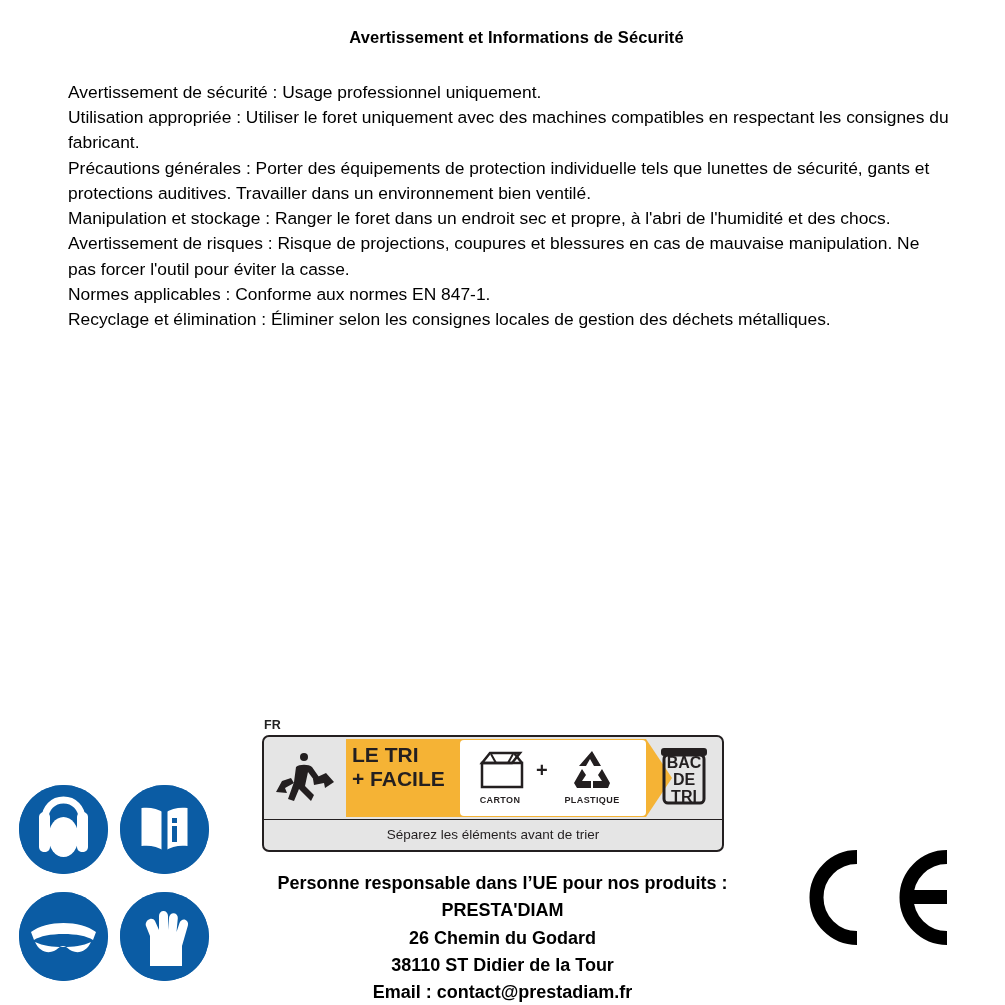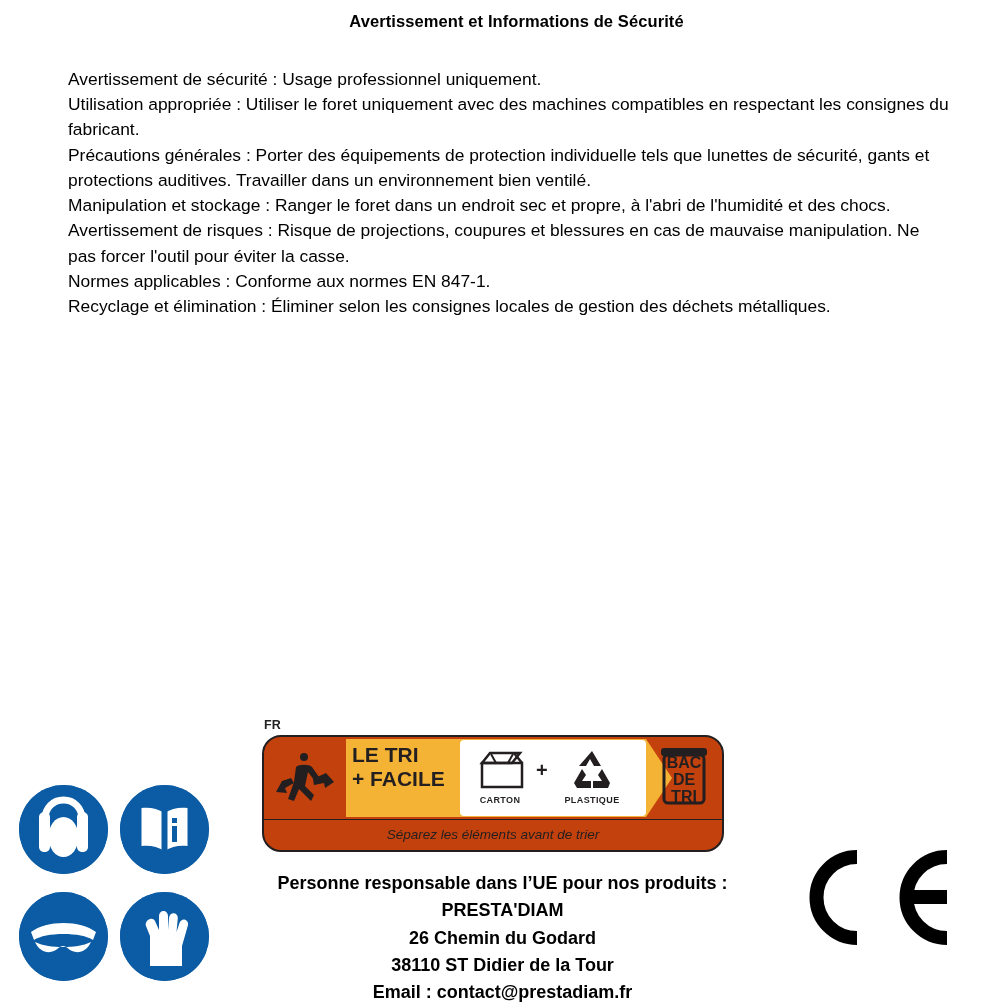--- a/index.html
+++ b/index.html
@@ -14,29 +14,29 @@
     color: #000000;
     position: relative;
     overflow: hidden;
   }
 
   
   .doc-title {
     text-align: center;
     font-size: 16.5px;
     font-weight: bold;
-    padding-top: 12px;
+    padding-top: 28px;
     letter-spacing: 0.1px;
     margin-left: 28px;
   }
 
   
   .body-block {
     position: absolute;
-    top: 67px;
+    top: 80px;
     left: 68px;
     width: 884px;
     font-size: 17.4px;
     line-height: 1.45;
   }
   .body-block p {
     margin: 0 0 0 0;
   }
 
   
@@ -85,22 +85,22 @@
     font-weight: bold;
     color: #222;
   }
   .tri-box {
     position: absolute;
     left: 0;
     top: 17px;
     width: 458px;
     height: 113px;
     border: 2px solid #231f20;
-    border-radius: 19px;
-    background: #c2410c;
+    border-radius: 7px;
+    background: #e5e5e5;
     overflow: hidden;
   }
   .tri-left {
     position: absolute;
     left: 0; top: 0;
     width: 82px; height: 82px;
     display: flex; align-items: center; justify-content: center;
   }
   .tri-yellow {
     position: absolute;
@@ -164,21 +164,20 @@
     line-height: 1.05;
     text-align: center;
   }
   .tri-bottom {
     position: absolute;
     left: 0; top: 82px;
     width: 458px; height: 29px;
     border-top: 1px solid #231f20;
     text-align: center;
     font-size: 13.5px;
-    font-style: italic;
     color: #231f20;
     line-height: 29px;
   }
 
   
   .address-block {
     position: absolute;
     left: 210px;
     top: 170px;
     width: 585px;

